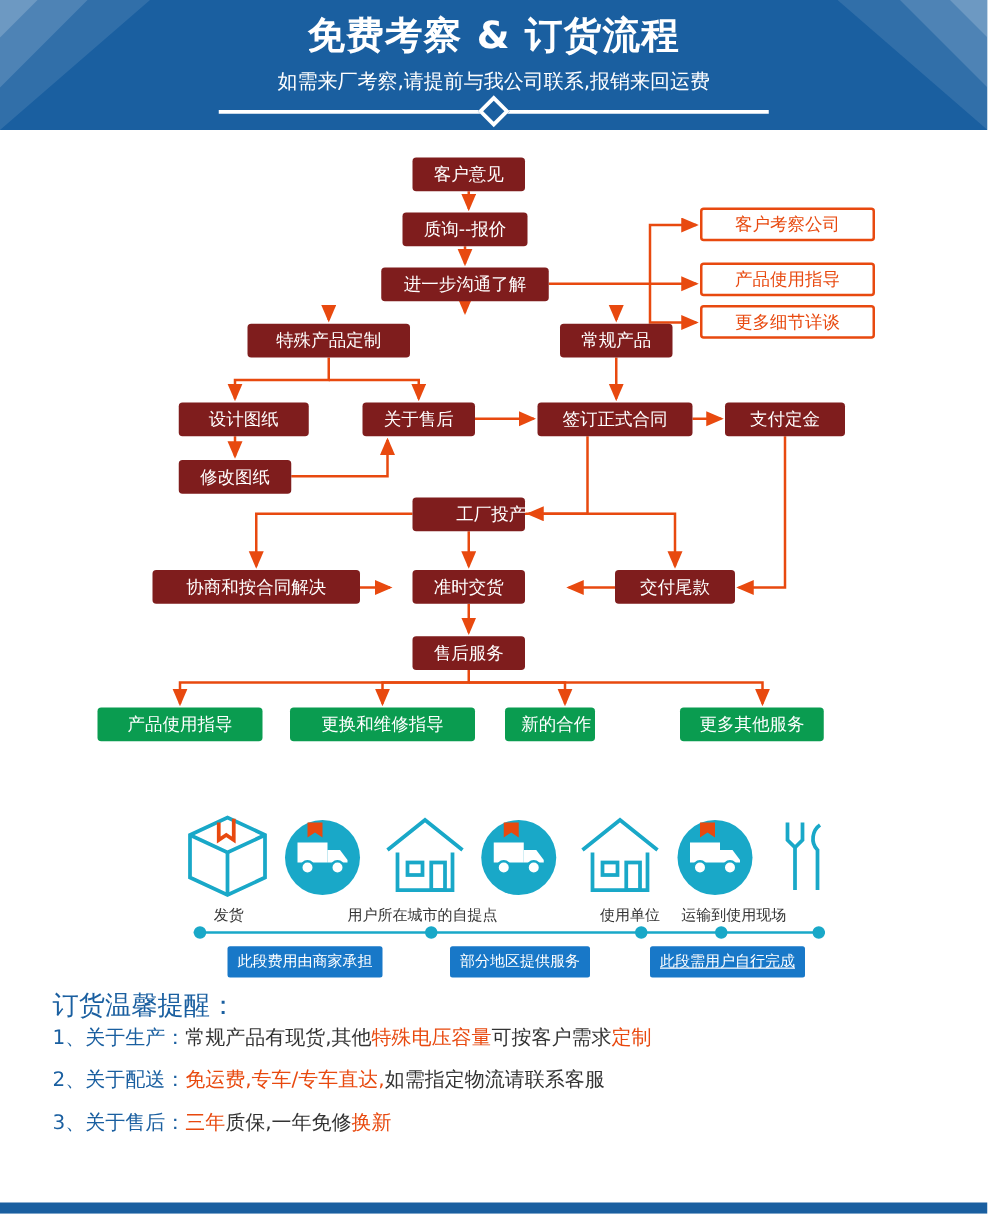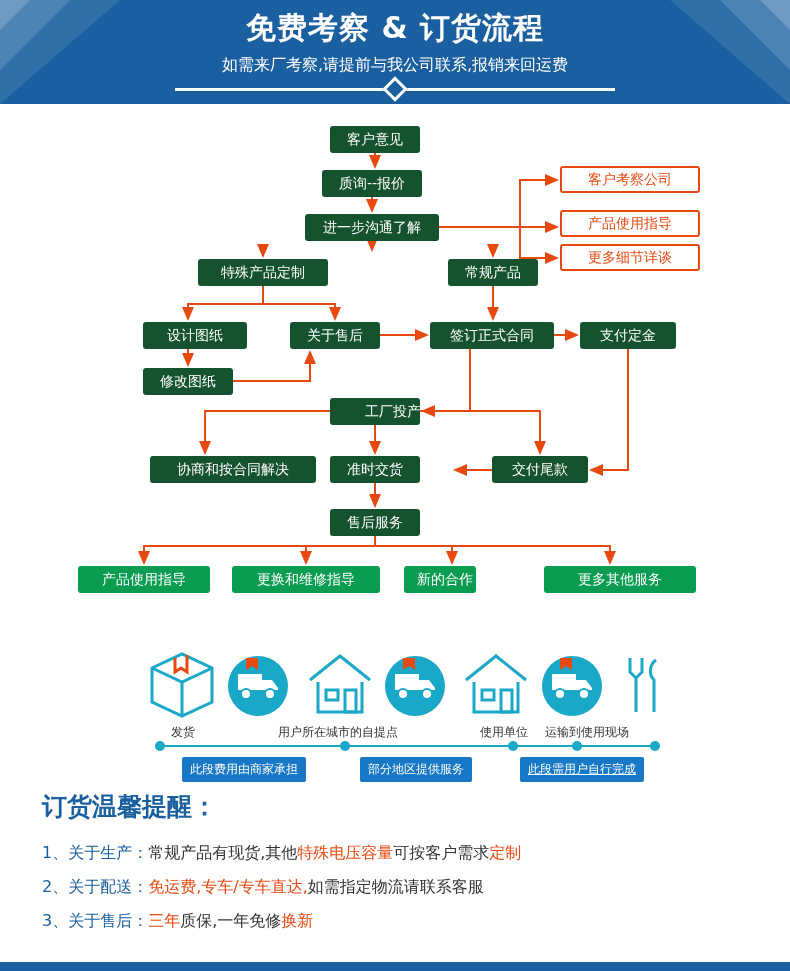--- a/index.html
+++ b/index.html
@@ -54,21 +54,21 @@
   .flow {
     position: relative;
     width: 790px; height: 520px;
   }
   .flow svg.lines {
     position: absolute; top: 0; left: 0;
     width: 790px; height: 520px;
   }
   .node {
     position: absolute;
-    background: #14532d;
+    background: #7f1d1d;
     color: #ffffff;
     font-size: 14px;
     border-radius: 3px;
     display: flex; align-items: center; justify-content: center;
     white-space: nowrap;
     height: 27px;
     z-index: 3;
   }
   .node.orange {
     background: #ffffff;
@@ -102,23 +102,23 @@
   }
 
   
   .notes {
     position: relative;
     width: 790px;
     padding: 6px 0 0 42px;
   }
   .notes-title {
     color: #1a5fa0;
-    font-size: 25px;
-    font-weight: bold;
-    margin-bottom: 20px;
+    font-size: 21px;
+    font-weight: normal;
+    margin-bottom: 2px;
   }
   .note-row {
     font-size: 16px;
     color: #333333;
     margin-bottom: 13px;
     white-space: nowrap;
   }
   .note-num { color: #1a5fa0; }
   .note-key { color: #1a5fa0; }
   .hl { color: #e8490f; }
@@ -214,28 +214,28 @@
       <div class="node orange" style="left: 560px; top: 106px; width: 140px;">产品使用指导</div>
       <div class="node orange" style="left: 560px; top: 140px; width: 140px;">更多细节详谈</div>
       <div class="node" style="left: 198px; top: 155px; width: 130px;">特殊产品定制</div>
       <div class="node" style="left: 448px; top: 155px; width: 90px;">常规产品</div>
       <div class="node" style="left: 143px; top: 218px; width: 104px;">设计图纸</div>
       <div class="node" style="left: 290px; top: 218px; width: 90px;">关于售后</div>
       <div class="node" style="left: 430px; top: 218px; width: 124px;">签订正式合同</div>
       <div class="node" style="left: 580px; top: 218px; width: 96px;">支付定金</div>
       <div class="node" style="left: 143px; top: 264px; width: 90px;">修改图纸</div>
       <div class="node" style="left: 330px; top: 294px; width: 90px; padding-left: 36px;">工厂投产</div>
-      <div class="node" style="left: 122px; top: 352px; width: 166px; margin-left: 28px;">协商和按合同解决</div>
+      <div class="node" style="left: 122px; top: 352px; width: 166px;">协商和按合同解决</div>
       <div class="node" style="left: 330px; top: 352px; width: 90px;">准时交货</div>
       <div class="node" style="left: 492px; top: 352px; width: 96px;">交付尾款</div>
       <div class="node" style="left: 330px; top: 405px; width: 90px;">售后服务</div>
       <div class="node green" style="left: 78px; top: 462px; width: 132px;">产品使用指导</div>
       <div class="node green" style="left: 232px; top: 462px; width: 148px;">更换和维修指导</div>
       <div class="node green" style="left: 404px; top: 462px; width: 72px; padding-left: 10px;">新的合作</div>
-      <div class="node green" style="left: 544px; top: 462px; width: 152px;">更多其他服务</div>
+      <div class="node green" style="left: 544px; top: 462px; width: 115px;">更多其他服务</div>
     </div>
 </div>
 
 <div class="delivery">
   <svg width="790" height="160" viewBox="0 0 790 160">
 
     <g fill="none" stroke="#19a8c8" stroke-width="3">
       <path d="M152,44 L182,30 L212,44 L212,78 L182,92 L152,78 Z"></path>
       <path d="M152,44 L182,58 L212,44"></path>
       <path d="M182,58 L182,92"></path>

